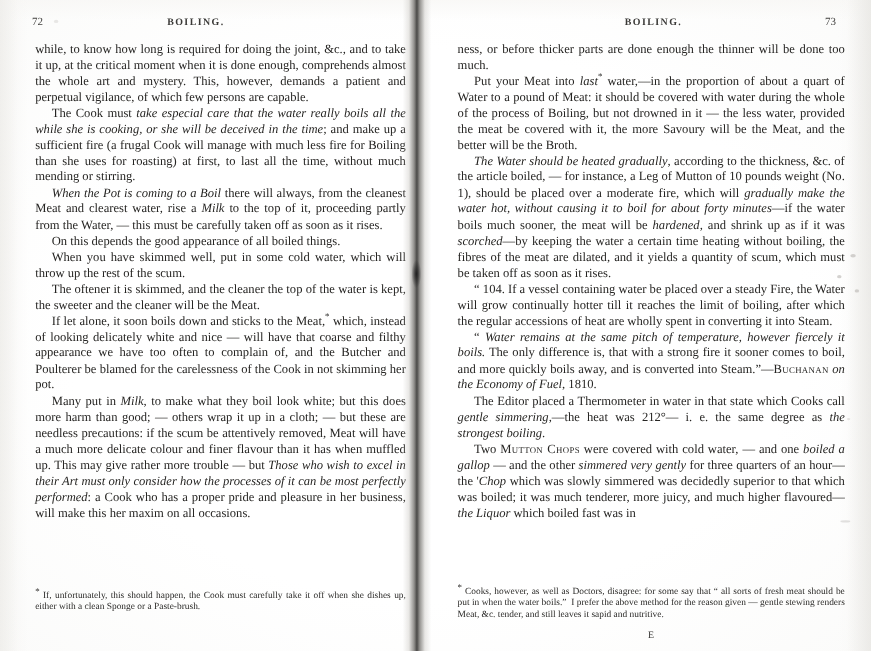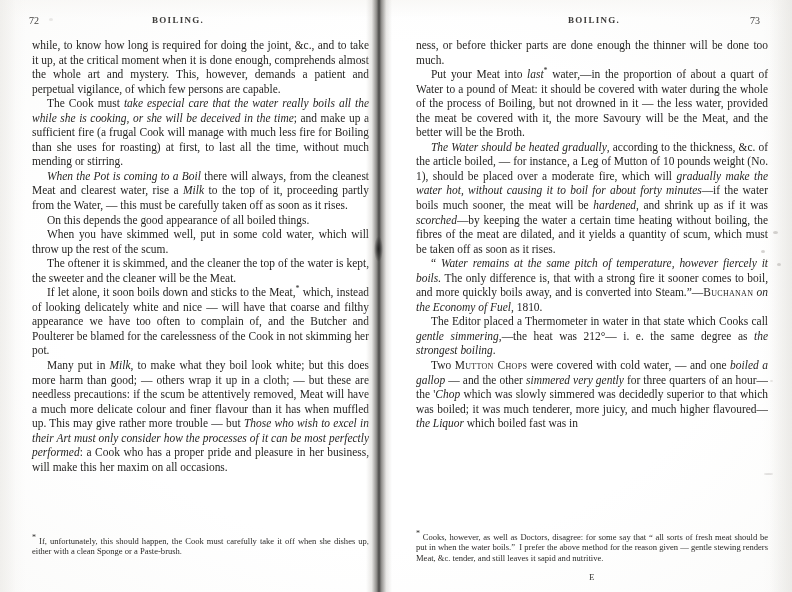--- a/index.html
+++ b/index.html
@@ -160,20 +160,21 @@
 
     <div class="running-head">
       <span class="rh-title">BOILING.</span>
       <span class="rh-folio">73</span>
     </div>
 
     <div class="textblock">
       <p>ness, or before thicker parts are done enough the thinner will be done too much.</p>
       <p class="ind">Put your Meat into <i>last</i><span class="sup">*</span> water,—in the proportion of about a quart of Water to a pound of Meat: it should be covered with water during the whole of the process of Boiling, but not drowned in it — the less water, provided the meat be covered with it, the more Savoury will be the Meat, and the better will be the Broth.</p>
       <p class="ind"><i>The Water should be heated gradually</i>, according to the thickness, &amp;c. of the article boiled, — for instance, a Leg of Mutton of 10 pounds weight (No. 1), should be placed over a moderate fire, which will <i>gradually make the water hot, without causing it to boil for about forty minutes</i>—if the water boils much sooner, the meat will be <i>hardened</i>, and shrink up as if it was <i>scorched</i>—by keeping the water a certain time heating without boiling, the fibres of the meat are dilated, and it yields a quantity of scum, which must be taken off as soon as it rises.</p>
+      <p class="ind">“ 104. If a vessel containing water be placed over a steady Fire, the Water will grow continually hotter till it reaches the limit of boiling, after which the regular accessions of heat are wholly spent in converting it into Steam.</p>
       <p class="ind">“ <i>Water remains at the same pitch of temperature, however fiercely it boils.</i> The only difference is, that with a strong fire it sooner comes to boil, and more quickly boils away, and is converted into Steam.”—<span class="sc">Buchanan</span> <i>on the Economy of Fuel</i>, 1810.</p>
       <p class="ind">The Editor placed a Thermometer in water in that state which Cooks call <i>gentle simmering</i>,—the heat was 212°— i. e. the same degree as <i>the strongest boiling</i>.</p>
       <p class="ind">Two <span class="sc">Mutton Chops</span> were covered with cold water, — and one <i>boiled a gallop</i> — and the other <i>simmered very gently</i> for three quarters of an hour—the '<i>Chop</i> which was slowly simmered was decidedly superior to that which was boiled; it was much tenderer, more juicy, and much higher flavoured— <i>the Liquor</i> which boiled fast was in</p>
     </div>
 
     <div class="footnote">
       <p><span class="fn-mark">*</span> Cooks, however, as well as Doctors, disagree: for some say that “ all sorts of fresh meat should be put in when the water boils.”&nbsp;&nbsp;I prefer the above method for the reason given — gentle stewing renders Meat, &amp;c. tender, and still leaves it sapid and nutritive.</p>
     </div>
 
     <div class="signature">E</div>

